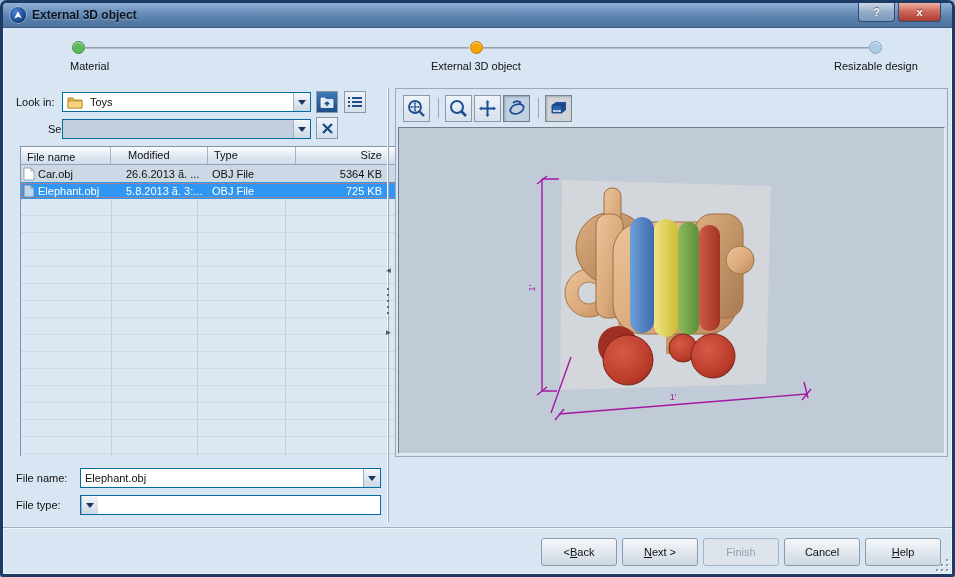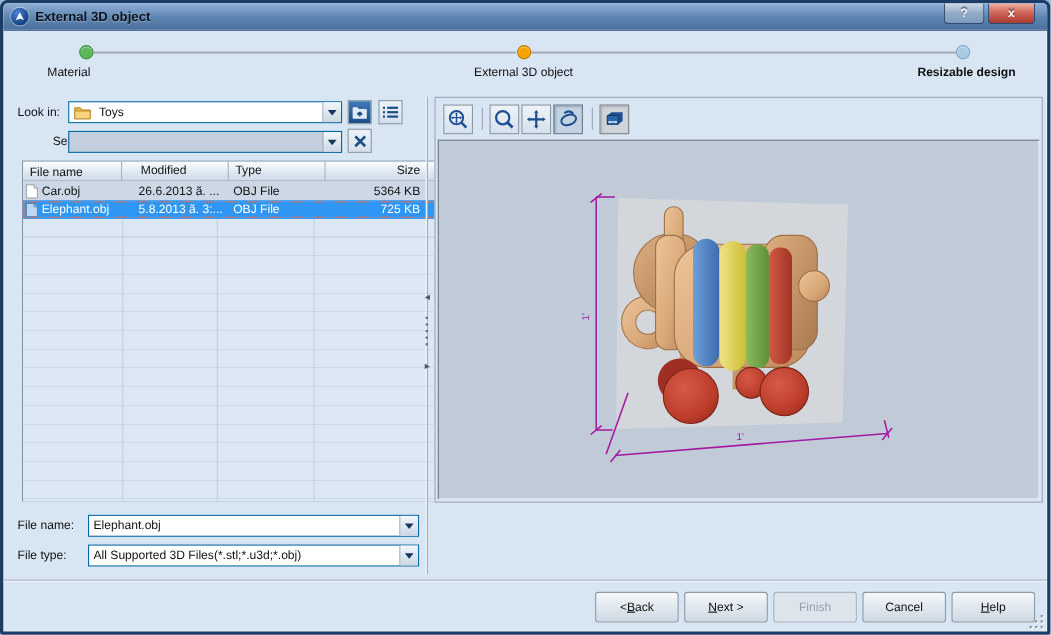--- a/index.html
+++ b/index.html
@@ -131,23 +131,23 @@
     <div class="caption-btn btn-help">?</div>
     <div class="caption-btn btn-close">x</div>
   </div>
 
   <div class="wizard">
     <div class="wiz-line" style="left:82px; width:384px;"></div>
     <div class="wiz-line" style="left:480px; width:386px;"></div>
     <div class="wiz-dot" style="left: 69px; background: rgb(92, 184, 92); border-color: rgb(62, 142, 65);"></div>
     <div class="wiz-dot" style="left: 467px; background: rgb(245, 163, 0); border-color: rgb(192, 122, 0);"></div>
     <div class="wiz-dot" style="left: 866px; background: rgb(169, 203, 228); border-color: rgb(127, 168, 200);"></div>
-    <div class="wiz-label" style="left:40px;">Material</div>
+    <div class="wiz-label" style="left:67px;">Material</div>
     <div class="wiz-label" style="left:428px;">External 3D object</div>
-    <div class="wiz-label" style="left:831px;font-weight:bold;">Resizable design</div>
+    <div class="wiz-label" style="left:831px;">Resizable design</div>
   </div>
 
   <span class="field-label" style="left:13px; top:93px;">Look in:</span>
   <div class="combo" style="left:59px; top:89px; width:249px;">
     <span class="ficon" style="width:16px;height:13px;margin-left:4px;">
       <svg width="16" height="13" viewBox="0 0 16 13">
           <path d="M1 2 h5 l1.5 2 H15 v8 H1 Z" fill="#e8b54a" stroke="#a87a18" stroke-width=".8"></path>
           <path d="M1 5 h14 v7 H1 Z" fill="#f6d37c" stroke="#a87a18" stroke-width=".6"></path>
         </svg>
     </span>
@@ -232,21 +232,20 @@
 
   <span class="field-label" style="left:13px; top:469px;">File name:</span>
   <div class="combo" style="left:77px; top:465px; width:301px;">
     <span class="val">Elephant.obj</span>
     <span class="combo-arrow">
         <i class="tri-down"></i>
       </span>
   </div>
   <span class="field-label" style="left:13px; top:496px;">File type:</span>
   <div class="combo" style="left:77px; top:492px; width:301px;">
-    <span class="val">All Supported 3D Files(*.stl;*.u3d;*.obj)</span>
     <span class="combo-arrow">
         <i class="tri-down"></i>
       </span>
   </div>
 
   <div class="splitter">
     <div class="track"></div>
     <div class="split-arrow" style="top:178px;">◄</div>
     <div class="split-dots" style="top:200px;">
         <i></i>

